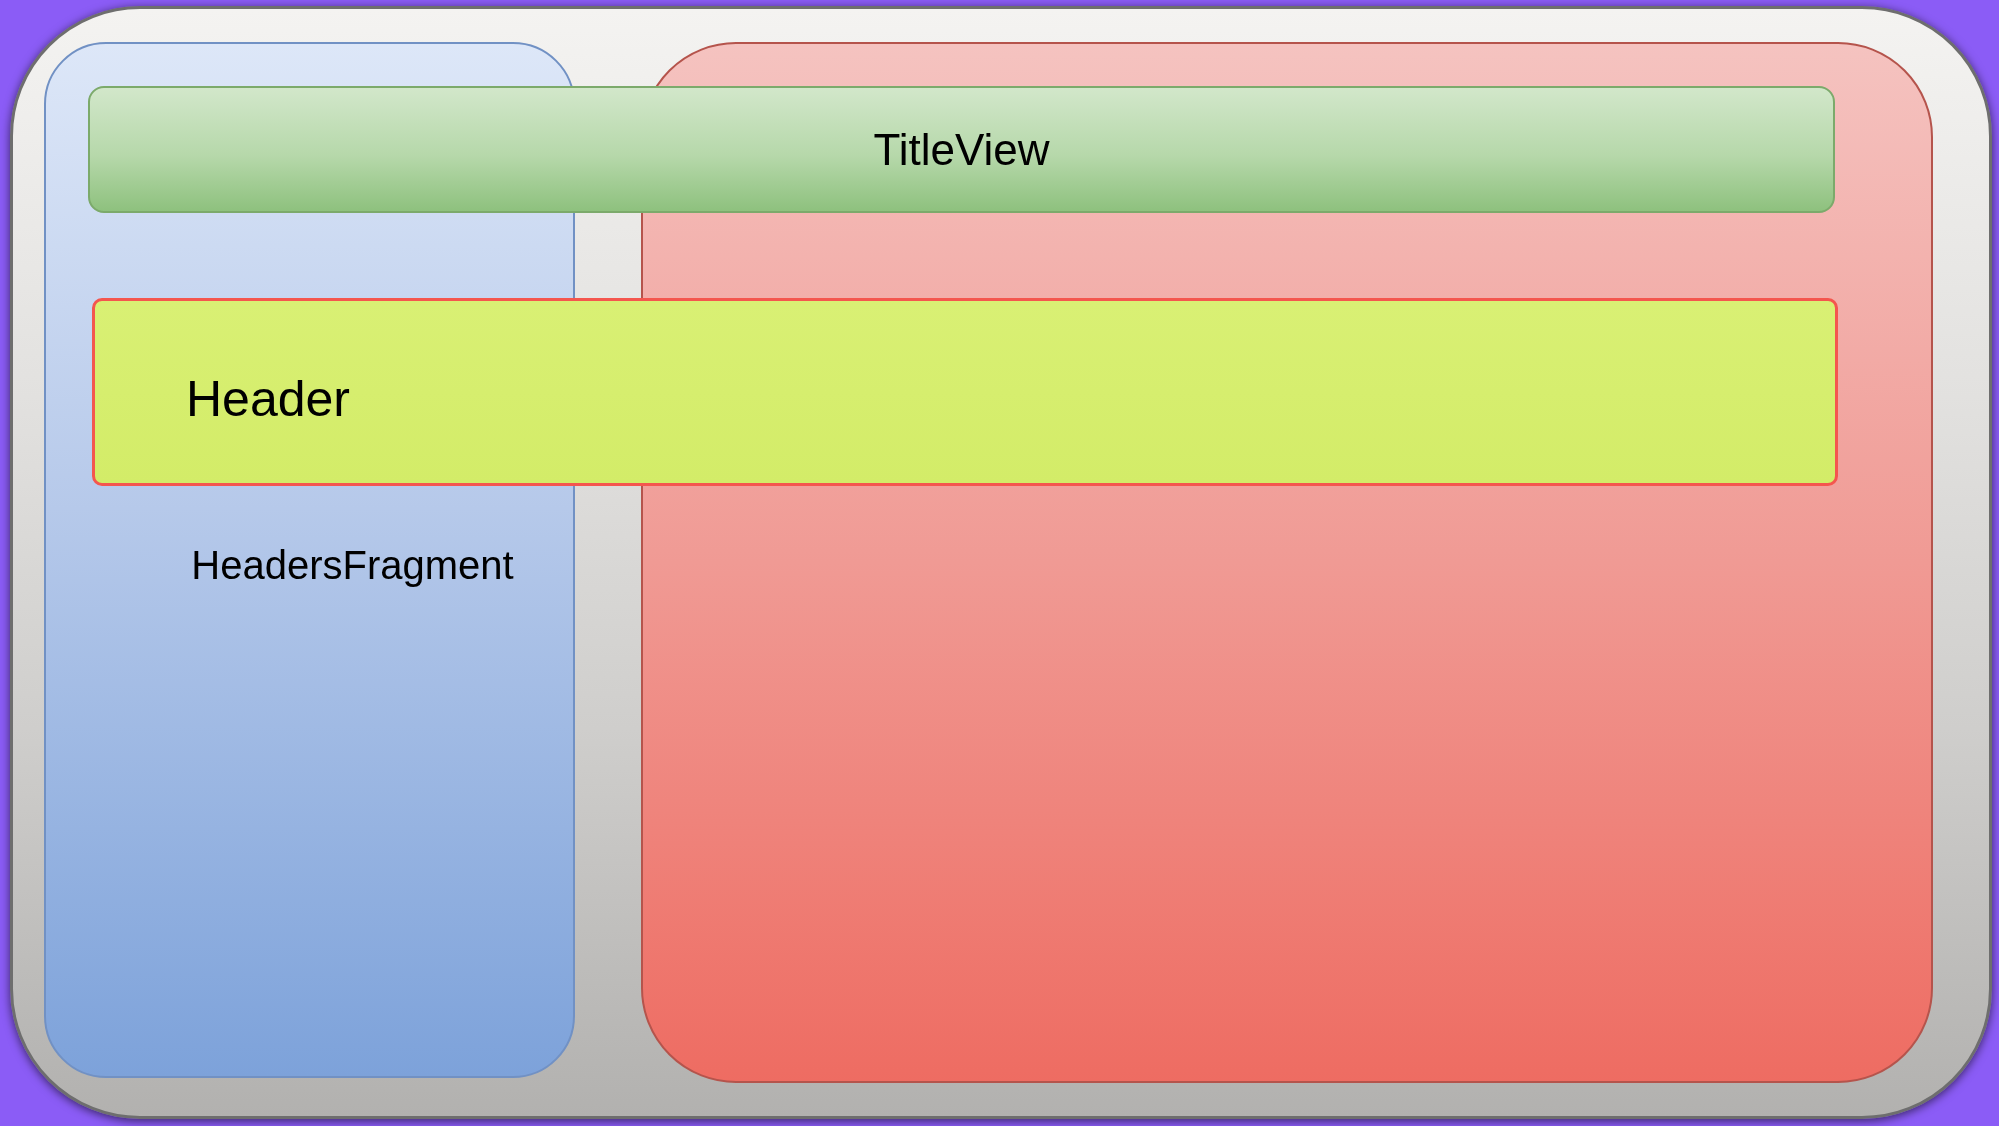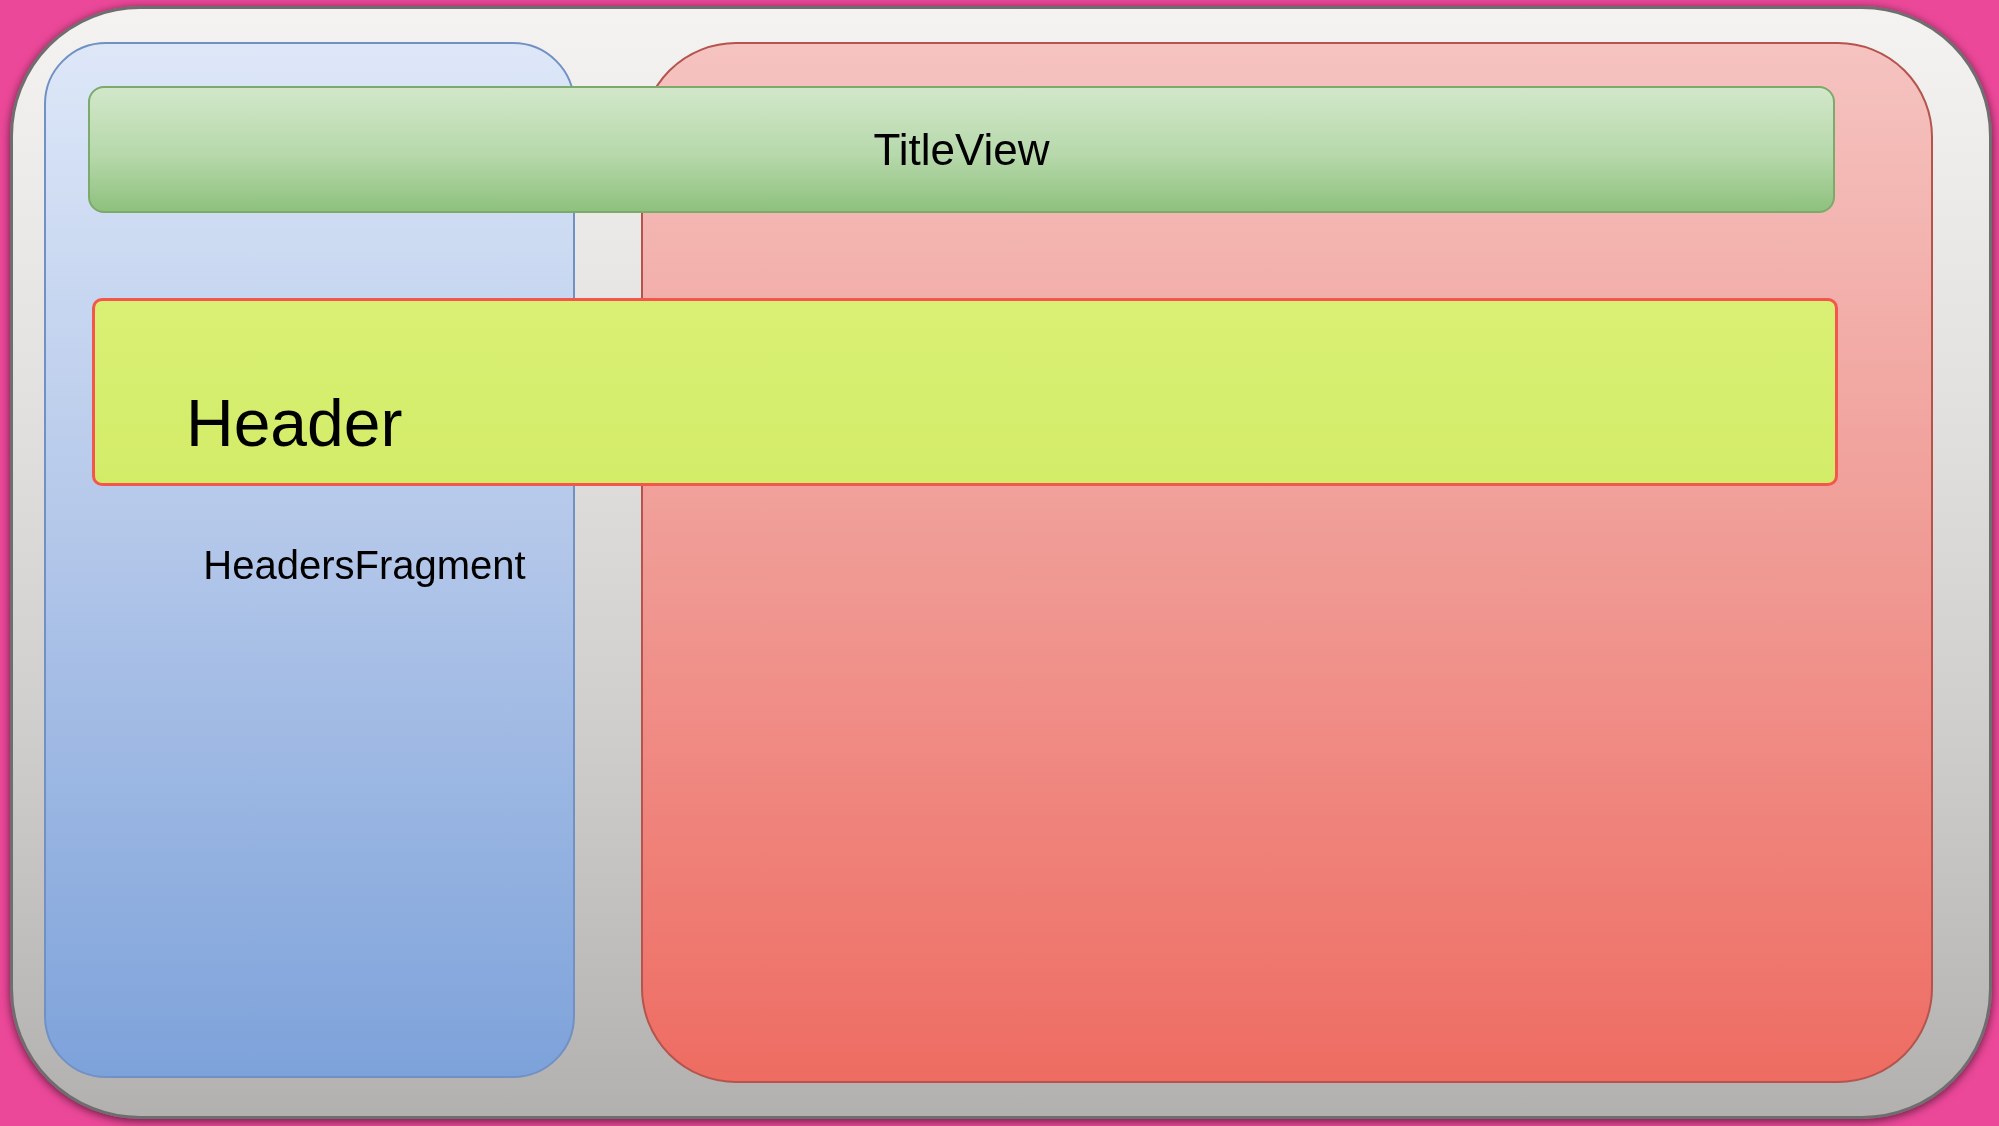--- a/index.html
+++ b/index.html
@@ -1,20 +1,20 @@
 <!DOCTYPE html>
 <html><head>
 <meta charset="utf-8">
 <style>
   html, body { margin: 0; padding: 0; background: #000; }
   .stage {
     position: relative;
     width: 1999px;
     height: 1126px;
-    background: #ec4899;
+    background: #8b5cf6;
     overflow: hidden;
     font-family: "Liberation Sans", sans-serif;
     color: #000;
   }
   .box { position: absolute; box-sizing: border-box; }
 
   .outer-frame {
     left: 10px; top: 6px; width: 1982px; height: 1113px;
     border: 3px solid #6e6e6e;
     border-radius: 130px;
@@ -60,40 +60,40 @@
     position: absolute;
     left: 150px; top: 270px;
     font-family: "DejaVu Sans", sans-serif;
     font-size: 54px;
     line-height: 58px;
     white-space: nowrap;
     z-index: 6;
   }
   .big-text-2 {
     position: absolute;
-    top: 388px;
+    top: 364px;
     font-family: "Liberation Sans", sans-serif;
-    font-size: 66px;
+    font-size: 50px;
     line-height: 70px;
     white-space: nowrap;
     z-index: 6;
   }
   .header-cell-label { left: 186px; }
   .card-adapter-label { left: 792px; }
   .fragment-label {
     position: absolute;
     top: 543px;
     height: 44px;
     line-height: 44px;
     font-size: 40px;
     text-align: center;
     z-index: 6;
     white-space: nowrap;
   }
-  .headers-fragment-label { left: 60px; width: 531px; padding-left: 39px; }
+  .headers-fragment-label { left: 48px; width: 531px; padding-left: 39px; }
   .rows-fragment-label { left: 641px; width: 1292px; }
 </style>
 </head>
 <body>
 
 <div class="stage">
 
   <div class="box outer-frame"></div>
 
   <div class="box headers-box"></div>

